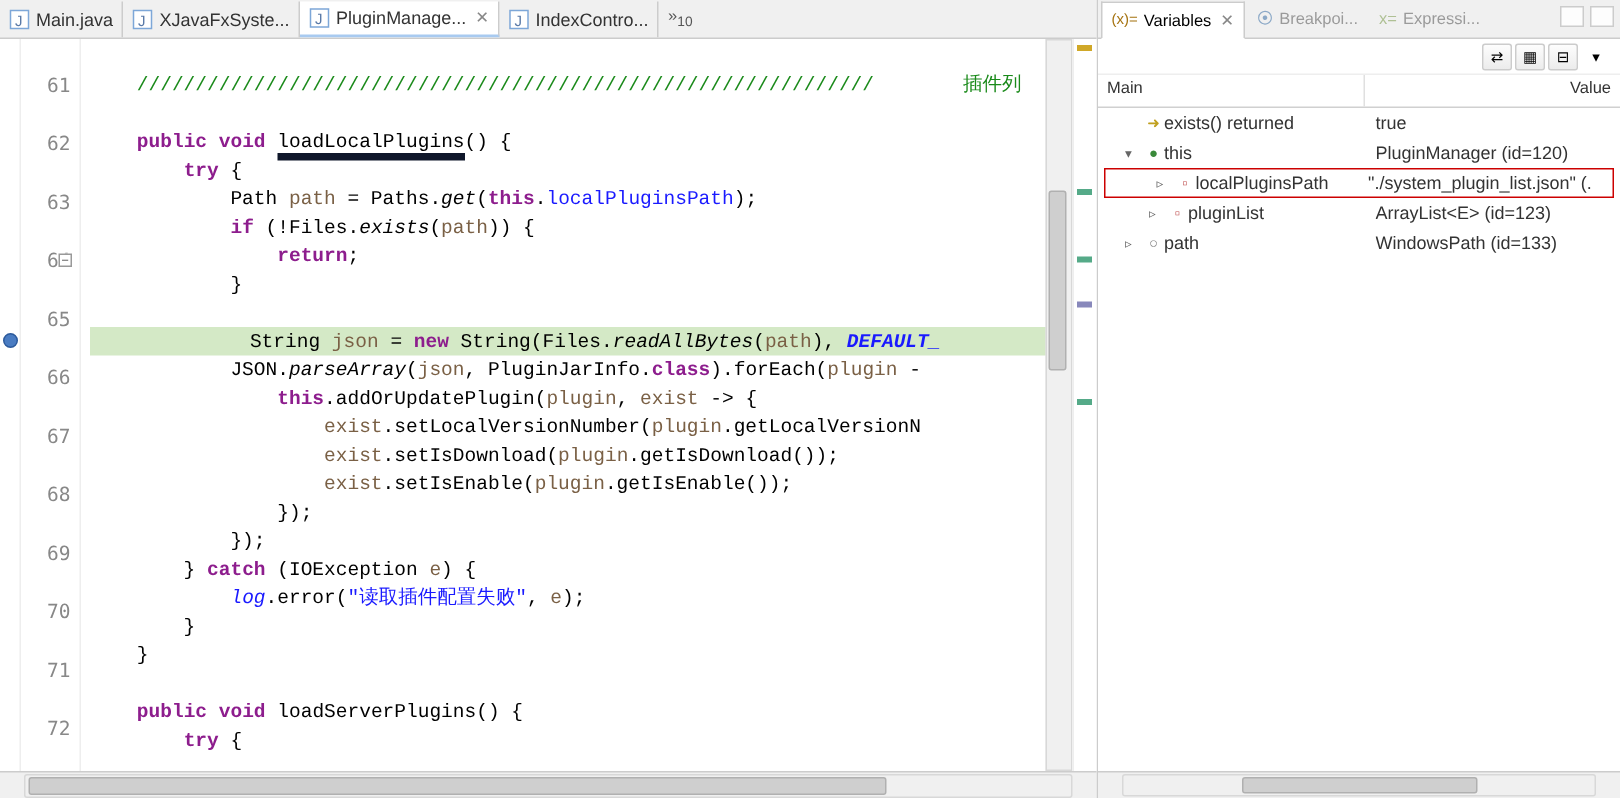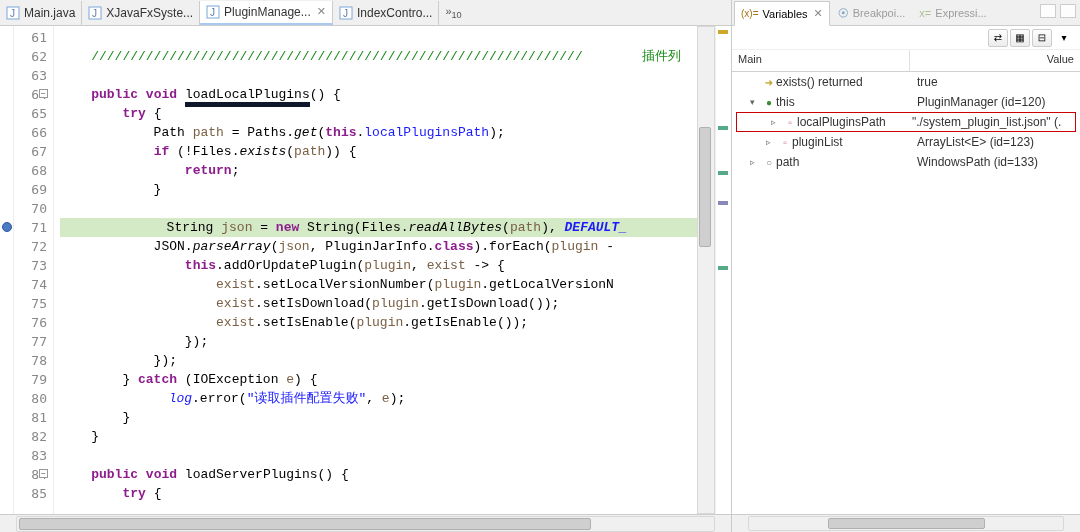--- a/index.html
+++ b/index.html
@@ -7,31 +7,31 @@
 .editor-panel { width: 732px; height: 532px; display: flex; flex-direction: column; border-right: 1px solid #ccc; position: relative; background: #f5f5f5; }
 .editor-tabs { height: 26px; display: flex; align-items: center; background: #f0f0f0; border-bottom: 1px solid #ccc; overflow: hidden; }
 .tab { display: flex; align-items: center; padding: 3px 6px; height: 24px; border-right: 1px solid #ccc; cursor: pointer; gap: 4px; color: #333; white-space: nowrap; }
 .tab.active { background: #fff; border-bottom: 2px solid #a8caf0; }
 .java-icon { width: 14px; height: 14px; display: inline-flex; align-items: center; justify-content: center; }
 .close-x { color: #888; font-size: 11px; margin-left: 2px; cursor: pointer; }
 .overflow-ind { padding: 0 6px; font-size: 11px; color: #555; }
 .editor-body { flex: 1; display: flex; overflow: hidden; background: #fff; position: relative; }
 .marker-col { width: 14px; background: #fff; border-right: 1px solid #eee; position: relative; flex-shrink: 0; }
 .gutter { width: 40px; background: #fff; text-align: right; padding-right: 6px; color: #888; font-family: Consolas, monospace; font-size: 13px; line-height: 19px; border-right: 1px solid #eee; flex-shrink: 0; padding-top: 2px; }
-.gutter-line { height: 19px; position: relative; }
+.gutter-line { height: 19px; position: relative; margin-top: 20px; }
 .fold { position: absolute; right: -1px; top: 4px; width: 9px; height: 9px; border: 1px solid #999; font-size: 8px; line-height: 7px; text-align: center; background: #fff; color: #666; }
 .code { flex: 1; font-family: Consolas, "Courier New", monospace; font-size: 13px; line-height: 19px; white-space: pre; overflow: hidden; padding-left: 6px; padding-top: 2px; position: relative; }
 .code-line { height: 19px; }
 .hl-green { background: #d4e9c6; display: block; width: 100%; padding-left: 13px; }
 .kw { color: #8d1d8d; font-weight: bold; }
 .smtd { font-style: italic; color: #000; }
 .str { color: #1a1aff; }
 .cmt { color: #1a8a1a; }
 .fld { color: #1a1aff; }
-.ital { font-style: italic; margin-left: 15px; }
+.ital { font-style: italic; }
 .var { color: #7a6045; }
 .con { color: #1a1aff; font-style: italic; font-weight: bold; }
 .underline { border-bottom: 5px solid #0f172a; }
 .overview-ruler { width: 16px; background: #fff; border-left: 1px solid #eee; position: relative; flex-shrink: 0; }
 .ov-mark { position: absolute; left: 2px; width: 10px; height: 4px; }
 .editor-hscroll { height: 18px; display: flex; align-items: center; background: #f0f0f0; border-top: 1px solid #ccc; }
 .hscroll-track { flex: 1; height: 16px; background: #f0f0f0; border: 1px solid #d8d8d8; margin: 0 16px; position: relative; border-radius: 2px; }
 .hscroll-thumb { position: absolute; left: 2px; top: 1px; height: 12px; background: #cfcfcf; border: 1px solid #b0b0b0; border-radius: 2px; }
 .vscroll { width: 18px; position: absolute; right: 16px; top: 0; bottom: 0; display: flex; flex-direction: column; }
 .vscroll-track { flex: 1; background: #f0f0f0; border: 1px solid #d8d8d8; position: relative; }

